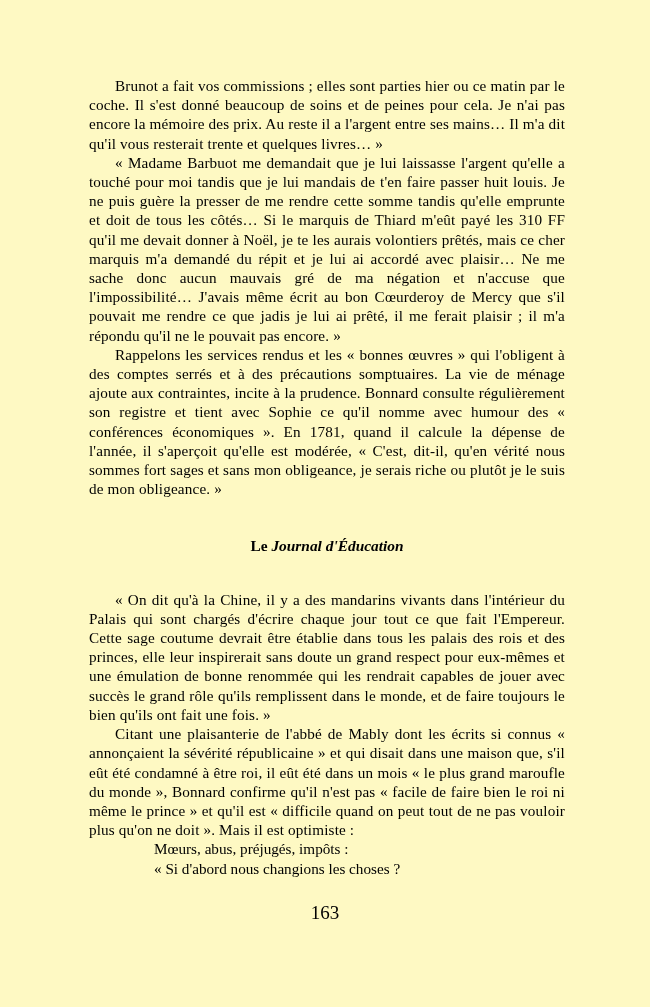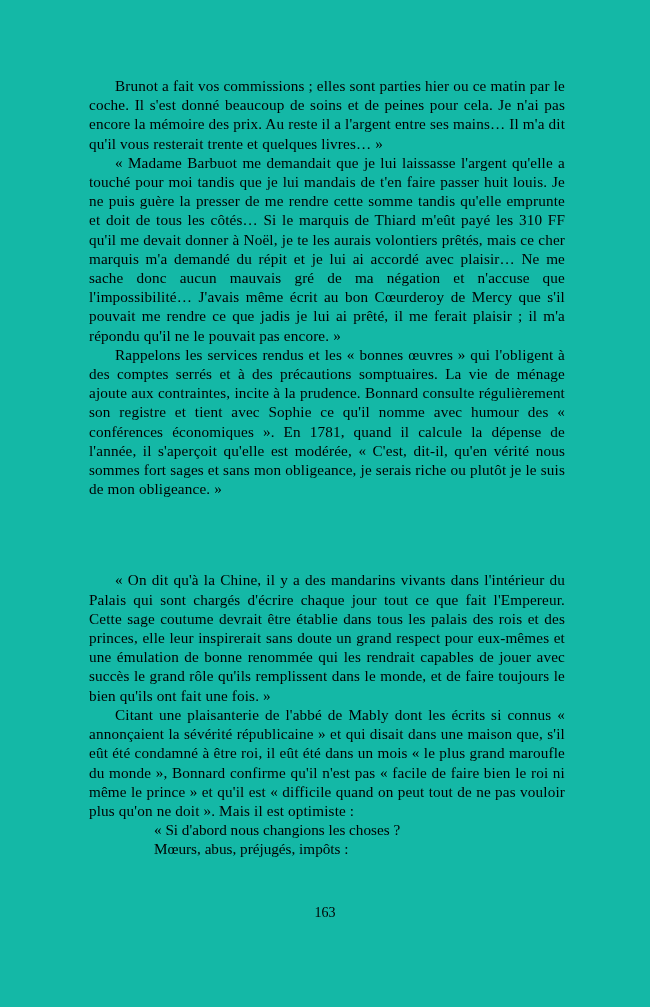--- a/index.html
+++ b/index.html
@@ -15,21 +15,21 @@
     color: #000000;
     overflow: hidden;
   }
 
   .page {
     position: absolute;
     left: 0;
     top: 0;
     width: 650px;
     height: 1007px;
-    background: #14b8a6;
+    background: #fef9c3;
   }
 
   .text-column {
     position: absolute;
     left: 89px;
     top: 76px;
     width: 476px;
   }
 
   p.body-par {
@@ -70,48 +70,49 @@
     text-align: left;
     white-space: pre;
   }
 
   .page-number {
     position: absolute;
     left: 0;
     top: 903px;
     width: 650px;
     text-align: center;
-    font-size: 14px;
+    font-size: 19px;
     line-height: 19px;
   }
 </style>
 </head>
 <body>
 
 <div class="page">
 
   <div class="text-column">
 
     <p class="body-par">Brunot a fait vos commissions ; elles sont parties hier ou ce matin par le coche. Il s'est donné beaucoup de soins et de peines pour cela. Je n'ai pas encore la mémoire des prix. Au reste il a l'argent entre ses mains… Il m'a dit qu'il vous resterait trente et quelques livres… »</p>
 
     <p class="body-par">« Madame Barbuot me demandait que je lui laissasse l'argent qu'elle a touché pour moi tandis que je lui mandais de t'en faire passer huit louis. Je ne puis guère la presser de me rendre cette somme tandis qu'elle emprunte et doit de tous les côtés… Si le marquis de Thiard m'eût payé les 310 FF qu'il me devait donner à Noël, je te les aurais volontiers prêtés, mais ce cher marquis m'a demandé du répit et je lui ai accordé avec plaisir… Ne me sache donc aucun mauvais gré de ma négation et n'accuse que l'impossibilité… J'avais même écrit au bon Cœurderoy de Mercy que s'il pouvait me rendre ce que jadis je lui ai prêté, il me ferait plaisir ; il m'a répondu qu'il ne le pouvait pas encore. »</p>
 
     <p class="body-par">Rappelons les services rendus et les « bonnes œuvres » qui l'obligent à des comptes serrés et à des précautions somptuaires. La vie de ménage ajoute aux contraintes, incite à la prudence. Bonnard consulte régulièrement son registre et tient avec Sophie ce qu'il nomme avec humour des « conférences économiques ». En 1781, quand il calcule la dépense de l'année, il s'aperçoit qu'elle est modérée, « C'est, dit-il, qu'en vérité nous sommes fort sages et sans mon obligeance, je serais riche ou plutôt je le suis de mon obligeance. »</p>
 
     <div class="spacer-before-heading"></div>
 
+    <p class="section-heading"><span class="heading-roman">Le </span><span class="heading-italic">Journal d'Éducation</span></p>
 
     <div class="spacer-after-heading"></div>
 
     <p class="body-par">« On dit qu'à la Chine, il y a des mandarins vivants dans l'intérieur du Palais qui sont chargés d'écrire chaque jour tout ce que fait l'Empereur. Cette sage coutume devrait être établie dans tous les palais des rois et des princes, elle leur inspirerait sans doute un grand respect pour eux-mêmes et une émulation de bonne renommée qui les rendrait capables de jouer avec succès le grand rôle qu'ils remplissent dans le monde, et de faire toujours le bien qu'ils ont fait une fois. »</p>
 
     <p class="body-par">Citant une plaisanterie de l'abbé de Mably dont les écrits si connus « annonçaient la sévérité républicaine » et qui disait dans une maison que, s'il eût été condamné à être roi, il eût été dans un mois « le plus grand maroufle du monde », Bonnard confirme qu'il n'est pas « facile de faire bien le roi ni même le prince » et qu'il est « difficile quand on peut tout de ne pas vouloir plus qu'on ne doit ». Mais il est optimiste :</p>
 
     <div class="verse-block">
+      <div class="verse-line">Mœurs, abus, préjugés, impôts :</div>
       <div class="verse-line">« Si d'abord nous changions les choses ?</div>
-      <div class="verse-line">Mœurs, abus, préjugés, impôts :</div>
     </div>
 
   </div>
 
   <div class="page-number">163</div>
 
 </div>
 
 </body></html>

